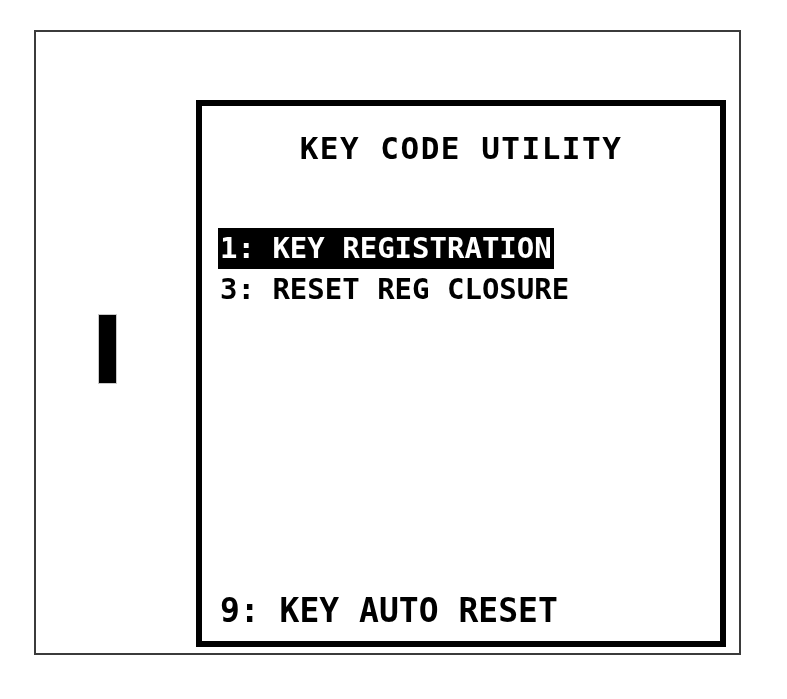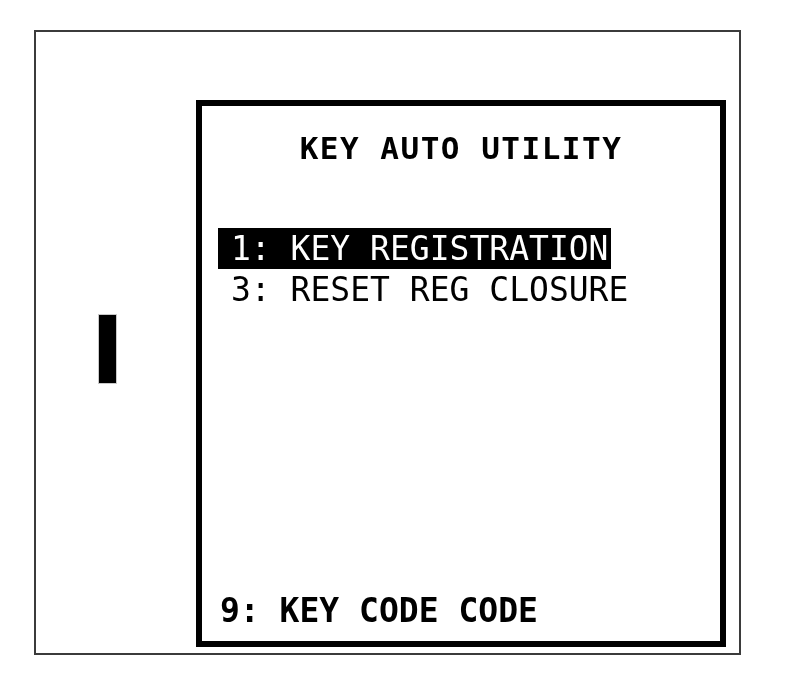--- a/index.html
+++ b/index.html
@@ -78,28 +78,28 @@
   
   #menu-list {
     position: absolute;
     left: 16px;
     top: 122px;
     right: 6px;
   }
 
   .menu-item {
     display: block;
-    font-size: 33px;
-    font-weight: normal;
+    font-size: 29px;
+    font-weight: bold;
     line-height: 41px;
     color: #000000;
     background: transparent;
     white-space: nowrap;
     letter-spacing: 0px;
-    padding: 0 2px 0 13px;
+    padding: 0 2px 0 2px;
     width: max-content;
     max-width: 100%;
   }
 
   .menu-item.selected {
     background: #000000;
     color: #ffffff;
   }
 
   
@@ -118,24 +118,24 @@
 </head>
 <body>
 
 <div id="device-bezel">
 
   <div id="side-button"></div>
 
   <div id="lcd-screen">
     <div id="lcd-inner">
 
-      <div id="screen-title">KEY AUTO UTILITY</div>
+      <div id="screen-title">KEY CODE UTILITY</div>
 
       <div id="menu-list">
         <div class="menu-item selected">1: KEY REGISTRATION</div>
         <div class="menu-item">3: RESET REG CLOSURE</div>
       </div>
 
-      <div id="footer-item">9: KEY CODE CODE</div>
+      <div id="footer-item">9: KEY AUTO RESET</div>
 
     </div>
   </div>
 </div>
 
 </body></html>

